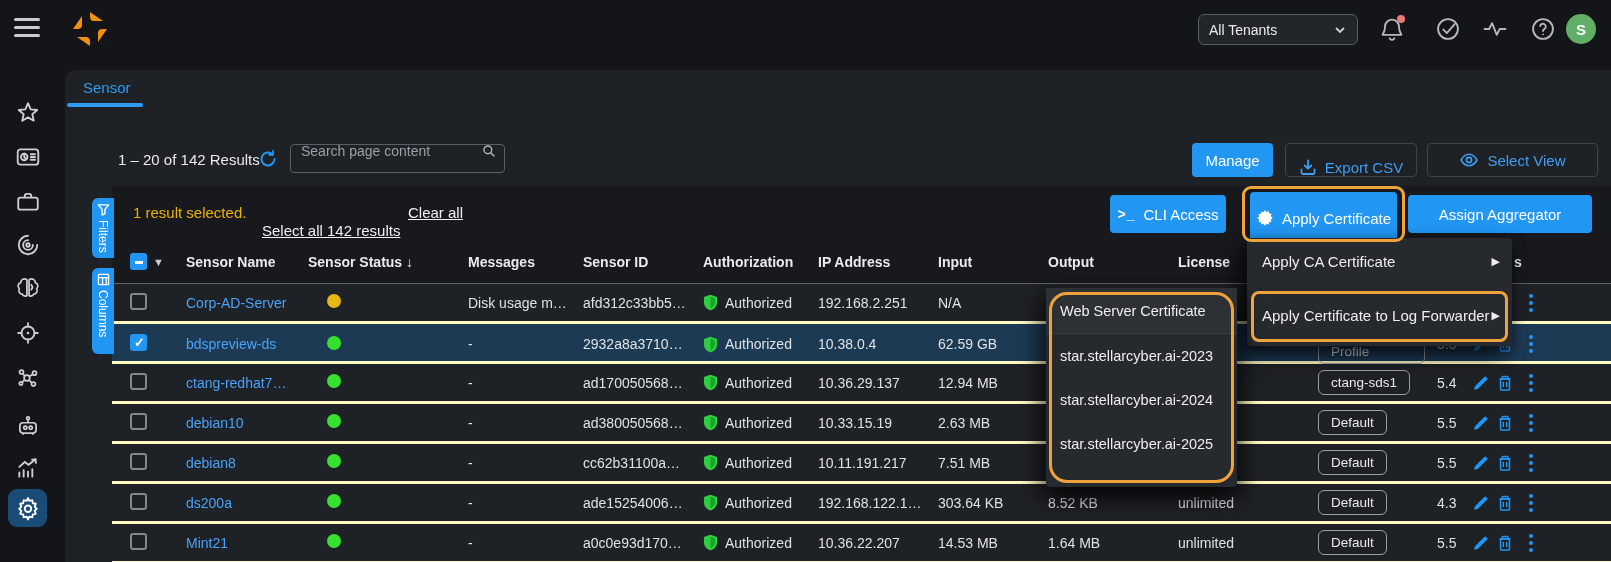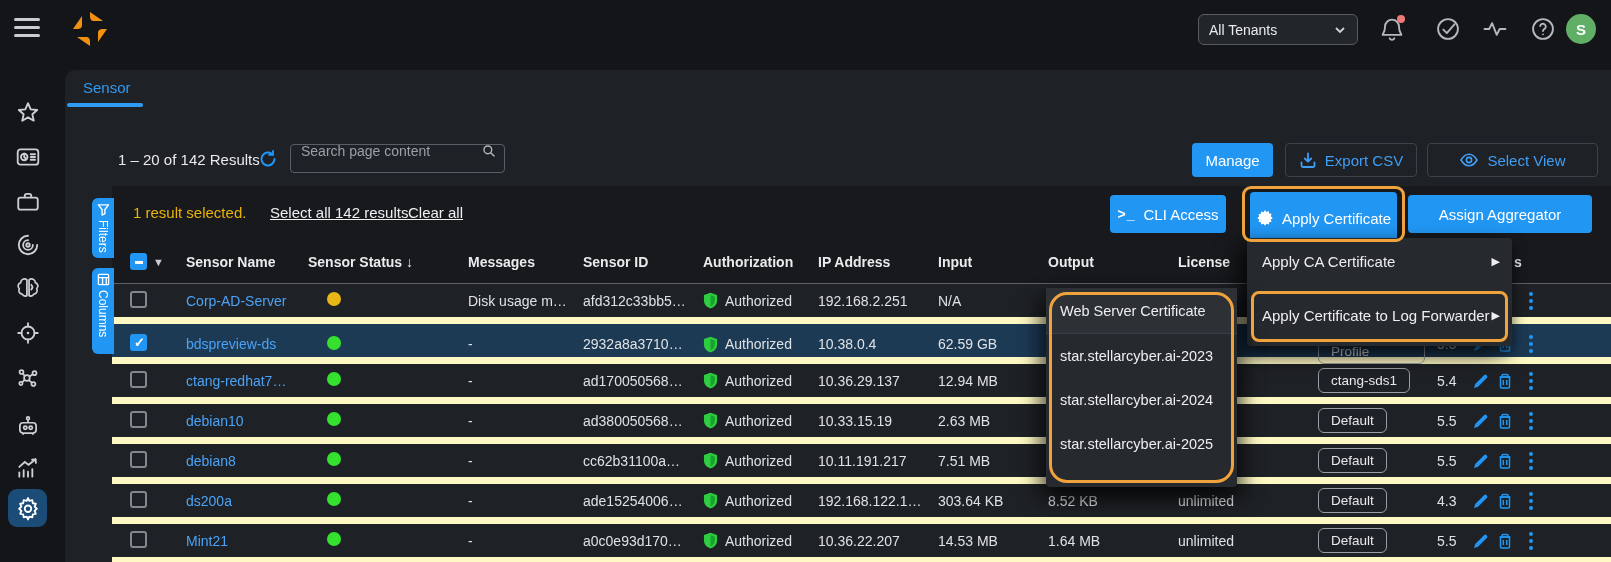--- a/index.html
+++ b/index.html
@@ -39,45 +39,45 @@
     border-radius:4px; background:transparent; display:flex; align-items:center; padding:0 8px 16px 10px; }
   .search-box input { flex:1; background:transparent; border:none; outline:none; color:#dfe2e5; font-size:14px;
     font-family:"Liberation Sans", sans-serif; }
   .search-box input::placeholder { color:#9aa0a6; }
 
   .btn { position:absolute; height:34px; border-radius:4px; font-size:15px; display:flex; align-items:center;
     justify-content:center; gap:8px; cursor:pointer; }
   .btn-filled { background:#2196f3; color:#fff; border:none; }
   .btn-outline { background:transparent; color:#3f9ef5; border:1px solid #3e434a; }
   .b-manage { left:1192px; top:143px; width:81px; }
-  .b-export { left:1285px; top:143px; width:132px; }
+  .b-export { left:1285px; top:143px; width:132px;align-items:flex-end; }
   .b-view  { left:1427px; top:143px; width:171px; }
 
   
   .sel-strip { position:absolute; left:112px; top:186px; width:1499px; height:54px; background:#17191d; }
   .sel-text { position:absolute; left:133px; top:204px; color:#eab308; font-size:15px; }
   .sel-link { position:absolute; top:204px; color:#eef0f2; font-size:15px; text-decoration:underline; cursor:pointer; }
-  .l-all { left:270px; } .l-clear { left:408px; }
+  .l-all { left:262px;margin-top:18px; } .l-clear { left:408px; }
   .b-cli    { left:1110px; top:195px; width:116px; height:38px; }
   .b-apply  { left:1250px; top:192px; width:147px; height:52px; }
   .b-assign { left:1408px; top:195px; width:184px; height:38px; }
   .cli-glyph { font-weight:bold; font-size:14px; letter-spacing:1px; }
 
   
   .vtab { position:absolute; left:92px; width:22px; background:#2196f3; color:#fff; border-radius:6px 0 0 6px;
     display:flex; flex-direction:column; align-items:center; padding-top:5px; gap:4px; cursor:pointer; z-index:8; }
   .vtab .vtxt { writing-mode:vertical-rl; font-size:12px; }
   .v-filters { top:198px; height:60px; }
   .v-columns { top:268px; height:86px; }
 
   
   .table { position:absolute; left:112px; top:240px; width:1499px; }
   .trow, .thead { display:grid; grid-template-columns:56px 122px 160px 115px 120px 115px 120px 110px 130px 140px 125px 45px auto; align-items:center; }
   .thead { height:44px; background:#17191d; border-bottom:1px solid #5d6268; color:#e9ebed; font-size:14px; font-weight:bold; }
-  .trow { height:40px; border-bottom:7px solid #fef9c3; color:#dfe2e5; font-size:14px; }
+  .trow { height:40px; border-bottom:3px solid #fef9c3; color:#dfe2e5; font-size:14px; }
   .trow.selected { background:#1d3a55; }
   .cell { padding-left:18px; white-space:nowrap; overflow:hidden; }
   .c-name a { color:#4aa3f7; text-decoration:none; cursor:pointer; }
   .c-status .dot { display:inline-block; width:14px; height:14px; border-radius:50%; margin-left:37px; }
   .dot.green { background:#35e02f; } .dot.yellow { background:#e8b616; }
   .c-auth { display:flex; align-items:center; gap:7px; }
   .c-profile { padding-left:18px; }
   .chip { display:inline-block; border:1px solid #9a9fa5; border-radius:6px; color:#e8eaec; font-size:13.5px; padding:4px 12px; }
   .chip:empty { display:none; }
   .c-version { padding-left:12px; }

